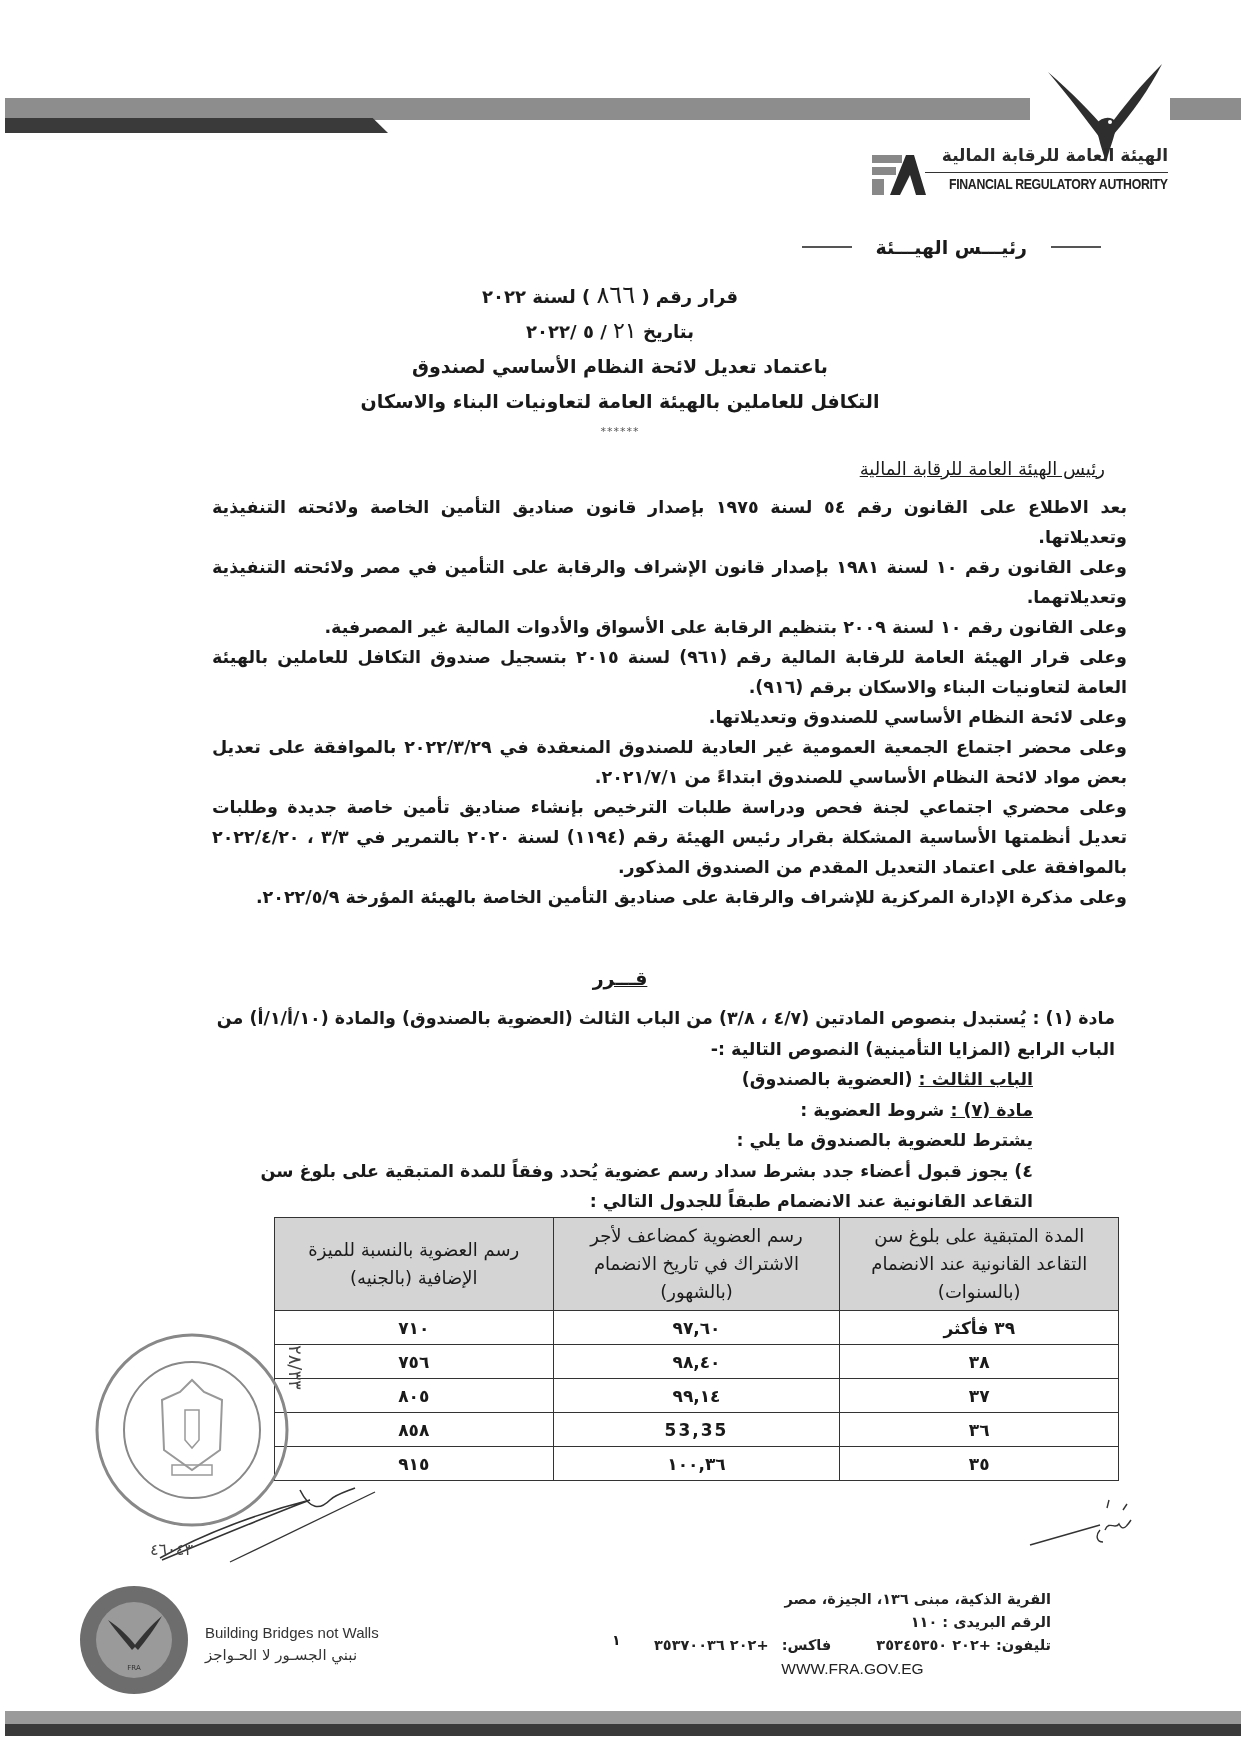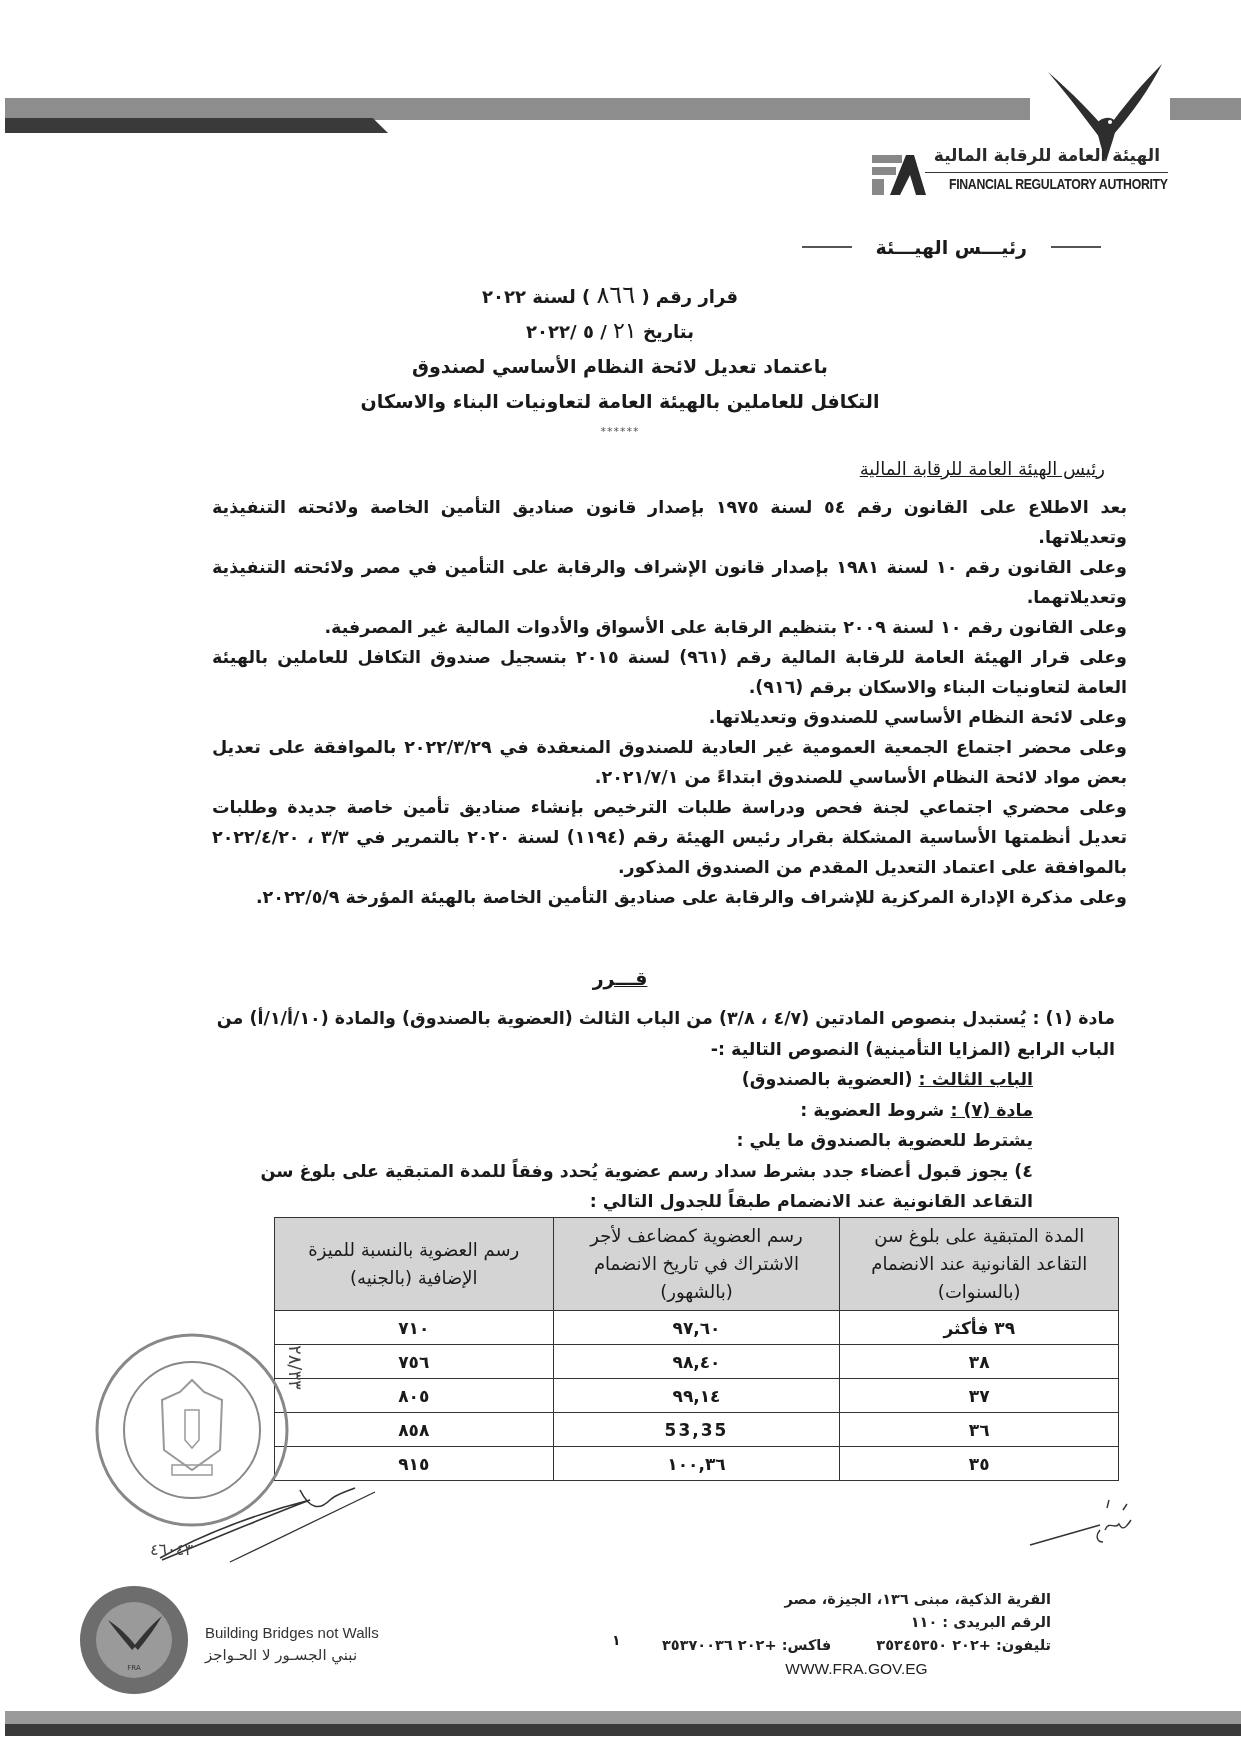--- a/index.html
+++ b/index.html
@@ -10,21 +10,21 @@
   }
   
   .bar-light { position: absolute; left: 5px; top: 98px; height: 22px; background: #8d8d8d; }
   .bar-light.l { width: 1025px; }
   .bar-light.r { left: 1170px; width: 71px; top: 98px; height: 22px; }
   .bar-dark { position: absolute; left: 5px; top: 118px; width: 383px; height: 15px; background: #3a3a3a;
     clip-path: polygon(0 0, 96% 0, 100% 100%, 0 100%); }
   .eagle { position: absolute; left: 1040px; top: 58px; width: 130px; height: 110px; }
   .logo-box { position: absolute; left: 870px; top: 145px; width: 300px; height: 55px; }
   .logo-fra { position: absolute; left: 0; top: 4px; width: 56px; height: 48px; }
-  .logo-ar { position: absolute; right: 10px; top: 0; font-size: 17px; font-weight: bold; color: #2a2a2a; direction: rtl; white-space: nowrap; }
+  .logo-ar { position: absolute; right: 2px; top: 0; font-size: 17px; font-weight: bold; color: #2a2a2a; direction: rtl; white-space: nowrap; }
   .logo-rule { position: absolute; left: 55px; right: 2px; top: 27px; border-top: 1px solid #333; }
   .logo-en { position: absolute; right: 2px; top: 30px; font-family: "Liberation Sans", sans-serif; font-weight: bold; font-size: 15px; letter-spacing: -0.4px; color: #222; transform: scaleX(0.82); transform-origin: right; white-space: nowrap; }
   .abs { position: absolute; }
   .president-line { right: 140px; top: 236px; font-size: 19px; font-weight: bold; display: flex; align-items: center; gap: 24px; direction: rtl; }
   .president-line .dash { width: 50px; border-top: 2px solid #555; }
 
   .decree-no { left: 420px; width: 380px; top: 281px; font-size: 18px; font-weight: bold; text-align: center; direction: rtl; }
   .decree-no .hand { font-family: "DejaVu Sans", sans-serif; font-weight: normal; font-size: 24px; letter-spacing: 2px; }
   .decree-date { left: 420px; width: 380px; top: 318px; font-size: 18px; font-weight: bold; text-align: center; direction: rtl; }
   .decree-date .hand { font-weight: normal; font-size: 22px; }
@@ -56,21 +56,21 @@
   .hand-num { position: absolute; left: 150px; top: 1540px; font-size: 16px; color: #444; }
   .hand-side { position: absolute; left: 285px; top: 1345px; font-size: 18px; color: #444; writing-mode: vertical-rl; }
 
   
   .footer-emblem { position: absolute; left: 78px; top: 1584px; width: 112px; height: 112px; }
   .slogan-en { position: absolute; left: 205px; top: 1624px; font-family: "Liberation Sans", sans-serif; font-size: 15px; color: #333; }
   .slogan-ar { position: absolute; left: 205px; top: 1646px; font-size: 15px; color: #333; direction: rtl; text-align: center; }
   .page-no { position: absolute; left: 612px; top: 1632px; font-size: 14px; font-weight: bold; }
   .contact { position: absolute; right: 190px; top: 1588px; direction: rtl; font-size: 14.5px; font-weight: bold; line-height: 23px; color: #222; }
   .contact .url { direction: ltr; text-align: center; font-family: "Liberation Sans", sans-serif; font-weight: normal; font-size: 15.5px; }
-  .contact .fax { margin-right: 40px; }
+  .contact .fax { margin-right: 40px; margin-left: 8px; }
   .bar-footer-light { position: absolute; left: 5px; top: 1711px; width: 1236px; height: 14px; background: #9a9a9a; }
   .bar-footer-dark { position: absolute; left: 5px; top: 1724px; width: 1236px; height: 12px; background: #3a3a3a; }
 </style>
 </head>
 <body>
 
 <div class="bar-light l"></div>
 <div class="bar-light r"></div>
 <div class="bar-dark"></div>
 

